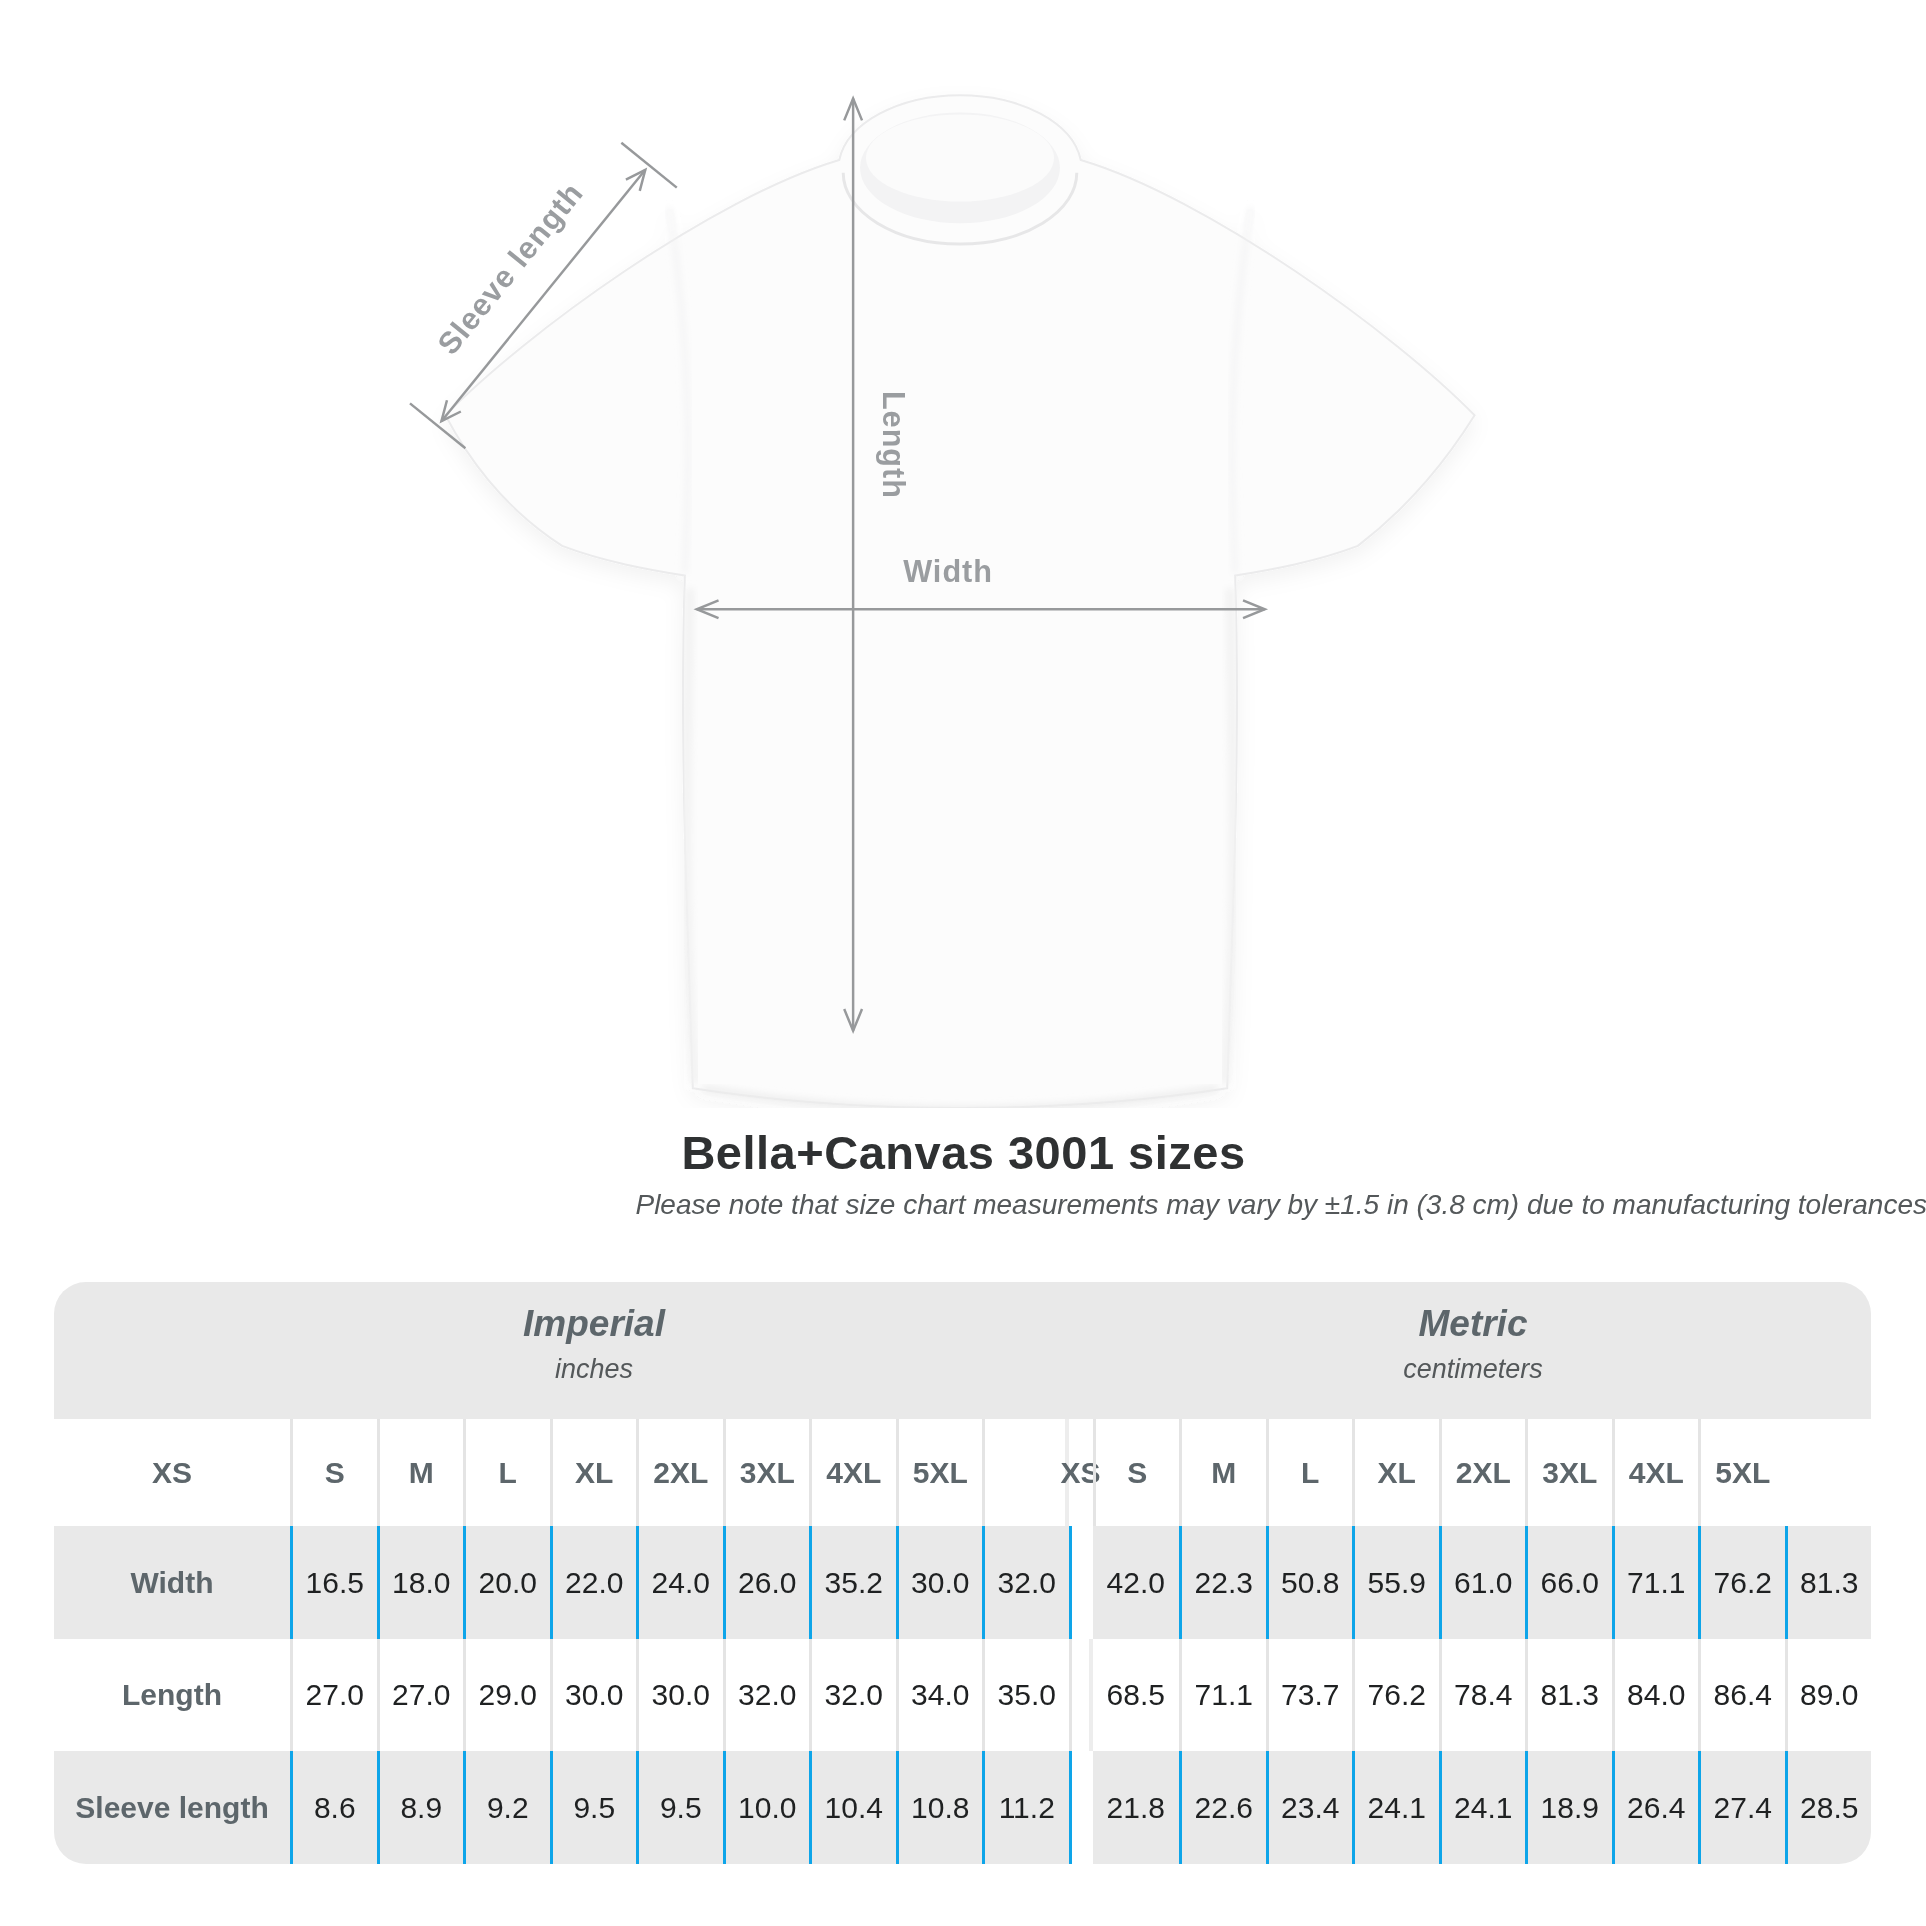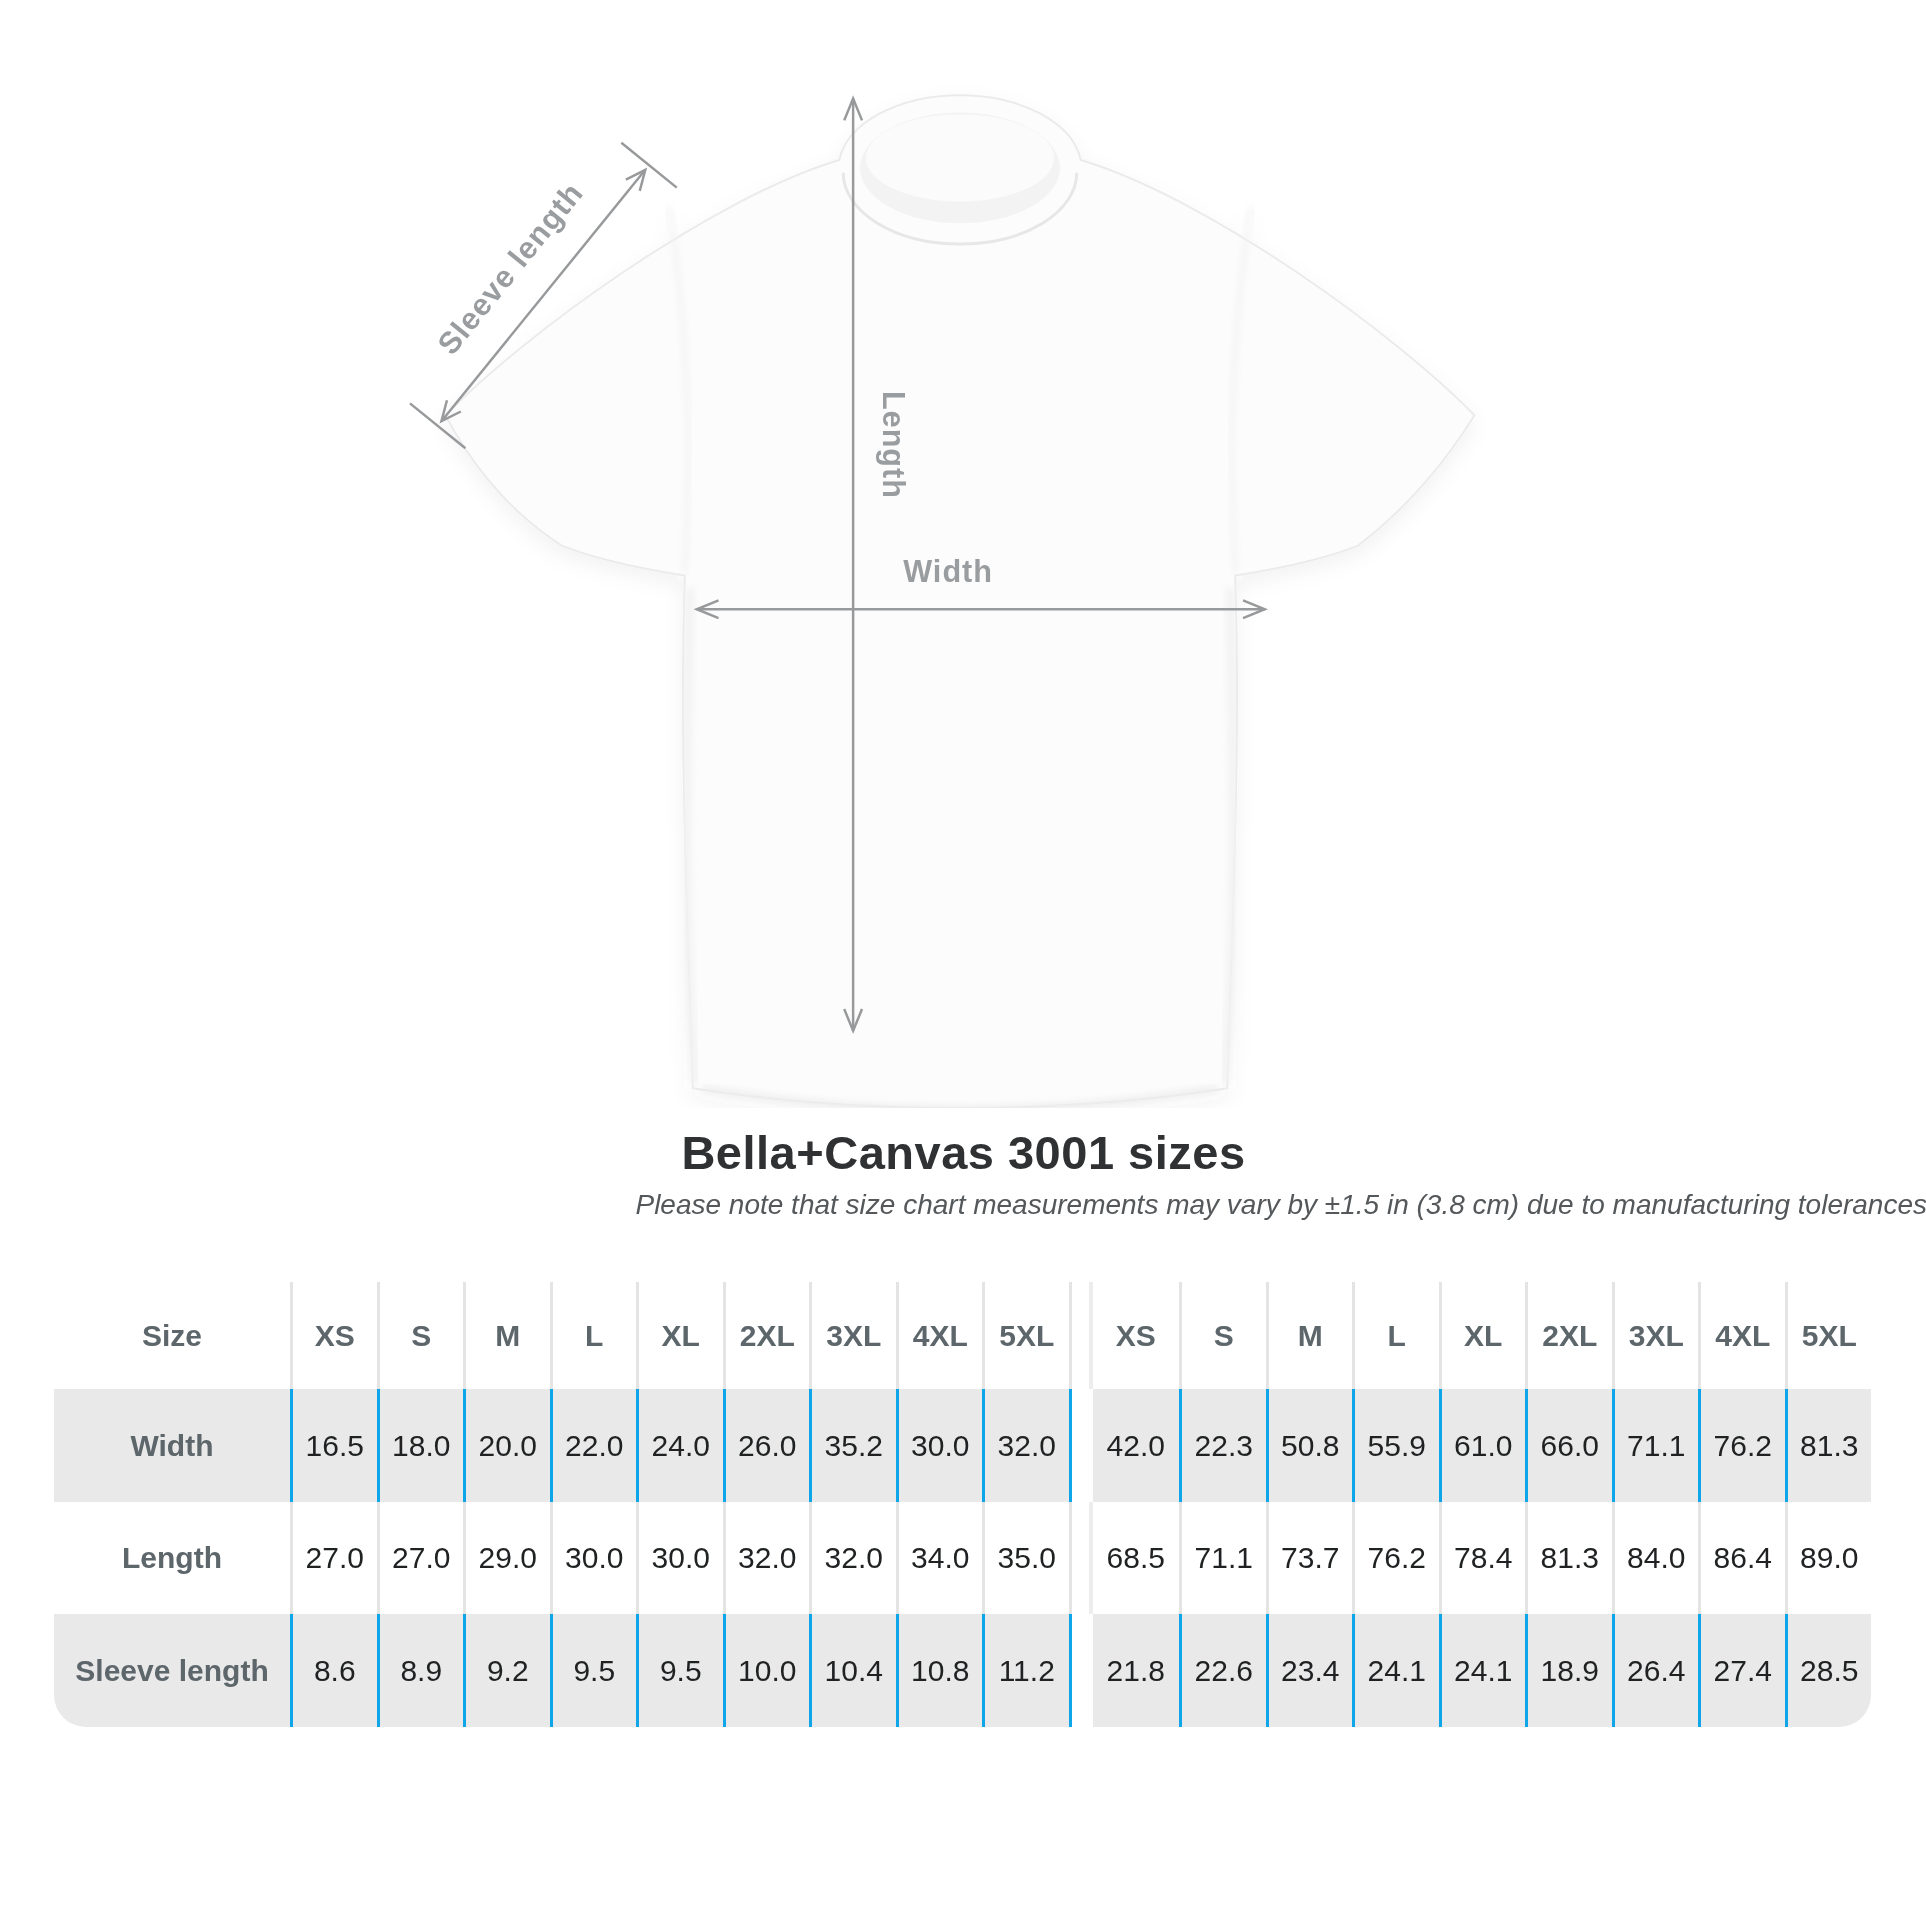--- a/index.html
+++ b/index.html
@@ -111,23 +111,32 @@
     <path d="M 346 547 L 324 556 L 346 565"></path>
     <path d="M 876 547 L 898 556 L 876 565"></path>
   </g>
   <text class="dim-label" x="578" y="528" text-anchor="middle">Width</text>
 </svg>
 
 <div class="title">Bella+Canvas 3001 sizes</div>
 <div class="subtitle">Please note that size chart measurements may vary by ±1.5 in (3.8 cm) due to manufacturing tolerances</div>
 
 <div class="size-table">
+  <div class="band">
+    <div class="sys sys-imperial">
+      <div class="sys-name">Imperial</div>
+      <div class="sys-unit">inches</div>
+    </div>
+    <div class="sys sys-metric">
+      <div class="sys-name">Metric</div>
+      <div class="sys-unit">centimeters</div>
+    </div>
+  </div>
   <div id="table-rows">
       <div class="trow row-size white-row">
-        <div class="cell label">Size</div>
         <div class="cell head">XS</div>
         <div class="cell head">S</div>
         <div class="cell head">M</div>
         <div class="cell head">L</div>
         <div class="cell head">XL</div>
         <div class="cell head">2XL</div>
         <div class="cell head">3XL</div>
         <div class="cell head">4XL</div>
         <div class="cell head">5XL</div>
         <div class="cell gapcell"></div>

